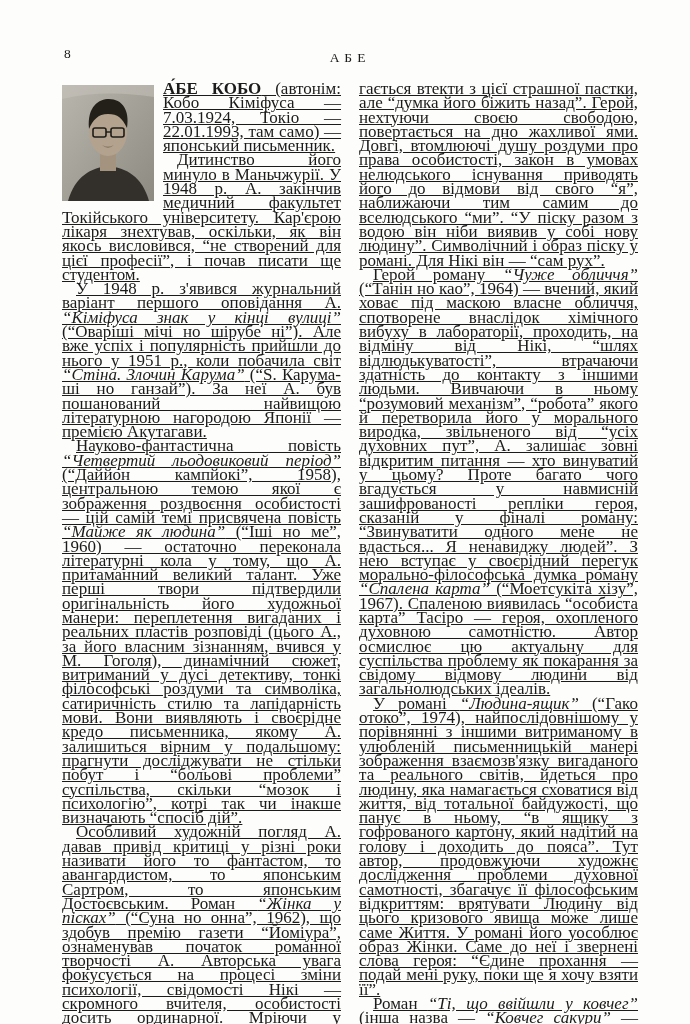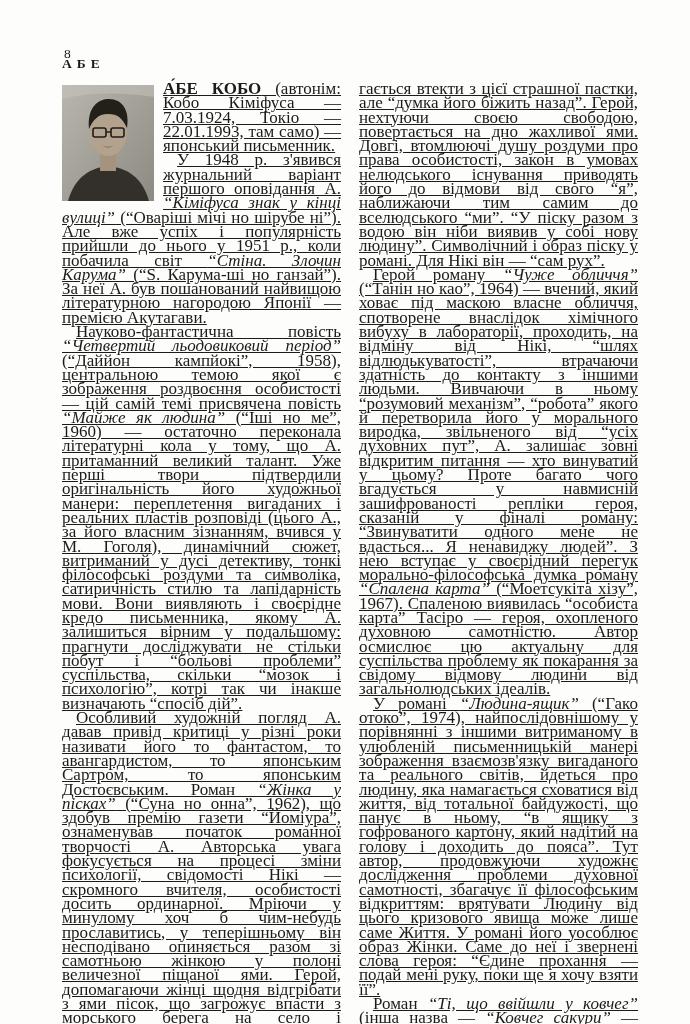--- a/index.html
+++ b/index.html
@@ -7,21 +7,21 @@
   .page {
     width: 690px; height: 1024px; margin: 0 auto;
     background: #fdfdfb;
     padding: 46px 52px 0 62px;
     font-family: "Liberation Serif", "DejaVu Serif", serif;
     color: #1b1b1b;
     position: relative; overflow: hidden;
   }
   .header { position: relative; height: 20px; margin-bottom: 16px; font-size: 13.5px; }
   .pagenum { position: absolute; left: 2px; top: 0; }
-  .runhead { position: absolute; left: 0; right: 0; top: 10px; font-weight: bold; letter-spacing: 5px; }
+  .runhead { position: absolute; left: 0; right: 0; top: 4px; text-align: center; font-weight: normal; letter-spacing: 5px; }
   .columns { display: flex; gap: 18px; }
   .col { flex: 1 1 0; font-size: 17px; line-height: 14.3px; text-align: justify; hyphens: auto; text-decoration: underline; }
   .col p { margin: 0; text-indent: 14px; }
   .col p.no-indent { text-indent: 0; }
   .photo { float: left; width: 92px; height: 116px; margin: 3px 9px 3px 0; }
   .photo svg { display: block; width: 100%; height: 100%; }
   i { font-style: italic; }
   b { font-weight: bold; }
 </style>
 </head>
@@ -48,20 +48,21 @@
           <rect x="38" y="66" width="16" height="20" fill="#a3937f"></rect>
           <ellipse cx="46" cy="47" rx="19" ry="24" fill="#b3a38e"></ellipse>
           <path d="M27 44 C25 21 37 14 47 14 C60 14 68 25 65 43 C60 33 56 29 46 29 C36 29 31 35 27 44 Z" fill="#222019"></path>
           <rect x="31" y="43" width="13" height="9" rx="2" fill="none" stroke="#1e1c18" stroke-width="1.6"></rect>
           <rect x="49" y="43" width="13" height="9" rx="2" fill="none" stroke="#1e1c18" stroke-width="1.6"></rect>
           <line x1="44" y1="47" x2="49" y2="47" stroke="#1e1c18" stroke-width="1.4"></line>
           <path d="M40 60 Q46 63 52 60 Q46 66 40 60 Z" fill="#8c7d68"></path>
         </svg>
       </div>
     <p class="no-indent"><b>А́БЕ КОБО</b> (автонім: Кобо Кіміфуса — 7.03.1924, Токіо — 22.01.1993, там само) — японський письменник.</p>
+        <p>Дитинство його минуло в Маньчжурії. У 1948 р. А. закінчив медичний факультет Токійського університету. Кар'єрою лікаря знехтував, оскільки, як він якось висловився, “не створений для цієї професії”, і почав писати ще студентом.</p>
         <p>У 1948 р. з'явився журнальний варіант першого оповідання А. <i>“Кіміфуса знак у кінці вулиці”</i> (“Оваріші мічі но шірубе ні”). Але вже успіх і популярність прийшли до нього у 1951 р., коли побачила світ <i>“Стіна. Злочин Карума”</i> (“S. Карума-ші но ганзай”). За неї А. був пошанований найвищою літературною нагородою Японії — премією Акутагави.</p>
         <p>Науково-фантастична повість <i>“Четвертий льодовиковий період”</i> (“Даййон кампйокі”, 1958), центральною темою якої є зображення роздвоєння особистості — цій самій темі присвячена повість <i>“Майже як людина”</i> (“Іші но ме”, 1960) — остаточно переконала літературні кола у тому, що А. притаманний великий талант. Уже перші твори підтвердили оригінальність його художньої манери: переплетення вигаданих і реальних пластів розповіді (цього А., за його власним зізнанням, вчився у М. Гоголя), динамічний сюжет, витриманий у дусі детективу, тонкі філософські роздуми та символіка, сатиричність стилю та лапідарність мови. Вони виявляють і своєрідне кредо письменника, якому А. залишиться вірним у подальшому: прагнути досліджувати не стільки побут і “больові проблеми” суспільства, скільки “мозок і психологію”, котрі так чи інакше визначають “спосіб дій”.</p>
         <p>Особливий художній погляд А. давав привід критиці у різні роки називати його то фантастом, то авангардистом, то японським Сартром, то японським Достоєвським. Роман <i>“Жінка у пісках”</i> (“Суна но онна”, 1962), що здобув премію газети “Йоміура”, ознаменував початок романної творчості А. Авторська увага фокусується на процесі зміни психології, свідомості Нікі — скромного вчителя, особистості досить ординарної. Мріючи у минулому хоч б чим-небудь прославитись, у теперішньому він несподівано опиняється разом зі самотньою жінкою у полоні величезної піщаної ями. Герой, допомагаючи жінці щодня відгрібати з ями пісок, що загрожує впасти з морського берега на село і зруйнувати, засипати усе житло, постійно відчуває внутрішній дискомфорт: “Якщо щоразу рятувати ближніх, які помирають від голоду, ні на що інше часу не залишиться...” У стані безмежного відчаю, моральної та фізичної втоми він нама-</p>
       </div>
     <div class="col" id="col-right">
         <p class="no-indent">гається втекти з цієї страшної пастки, але “думка його біжить назад”. Герой, нехтуючи своєю свободою, повертається на дно жахливої ями. Довгі, втомлюючі душу роздуми про права особистості, закон в умовах нелюдського існування приводять його до відмови від свого “я”, наближаючи тим самим до вселюдського “ми”. “У піску разом з водою він ніби виявив у собі нову людину”. Символічний і образ піску у романі. Для Нікі він — “сам рух”.</p>
         <p>Герой роману <i>“Чуже обличчя”</i> (“Танін но као”, 1964) — вчений, який ховає під маскою власне обличчя, спотворене внаслідок хімічного вибуху в лабораторії, проходить, на відміну від Нікі, “шлях відлюдькуватості”, втрачаючи здатність до контакту з іншими людьми. Вивчаючи в ньому “розумовий механізм”, “робота” якого й перетворила його у морального виродка, звільненого від “усіх духовних пут”, А. залишає зовні відкритим питання — хто винуватий у цьому? Проте багато чого вгадується у навмисній зашифрованості репліки героя, сказаній у фіналі роману: “Звинуватити одного мене не вдасться... Я ненавиджу людей”. З нею вступає у своєрідний перегук морально-філософська думка роману <i>“Спалена карта”</i> (“Моетсукіта хізу”, 1967). Спаленою виявилась “особиста карта” Тасіро — героя, охопленого духовною самотністю. Автор осмислює цю актуальну для суспільства проблему як покарання за свідому відмову людини від загальнолюдських ідеалів.</p>
         <p>У романі <i>“Людина-ящик”</i> (“Гако отоко”, 1974), найпослідовнішому у порівнянні з іншими витриманому в улюбленій письменницькій манері зображення взаємозв'язку вигаданого та реального світів, йдеться про людину, яка намагається сховатися від життя, від тотальної байдужості, що панує в ньому, “в ящику з гофрованого картону, який надітий на голову і доходить до пояса”. Тут автор, продовжуючи художнє дослідження проблеми духовної самотності, збагачує її філософським відкриттям: врятувати Людину від цього кризового явища може лише саме Життя. У романі його уособлює образ Жінки. Саме до неї і звернені слова героя: “Єдине прохання — подай мені руку, поки ще я хочу взяти її”.</p>
         <p>Роман <i>“Ті, що ввійшли у ковчег”</i> (інша назва — <i>“Ковчег сакури”</i> — “Гакобуне сакура мару”, 1984) отримав досить полярні відгуки. Писали про те, що у ньому самітність, “роз'єднаність людська” не досліджується, не аналізується, а з самого початку постулюється”. Навряд чи це справедливо. Якщо розглядати роман у контексті всієї художньої творчості письменника, то слід зазначити, що він наче “зворотним світлом” освітлює попередні. Близький до них за манерою письма, цей роман “стягує” в єдиний вузол питання, що постійно хвилюють автора. Рішення</p>
       </div>

